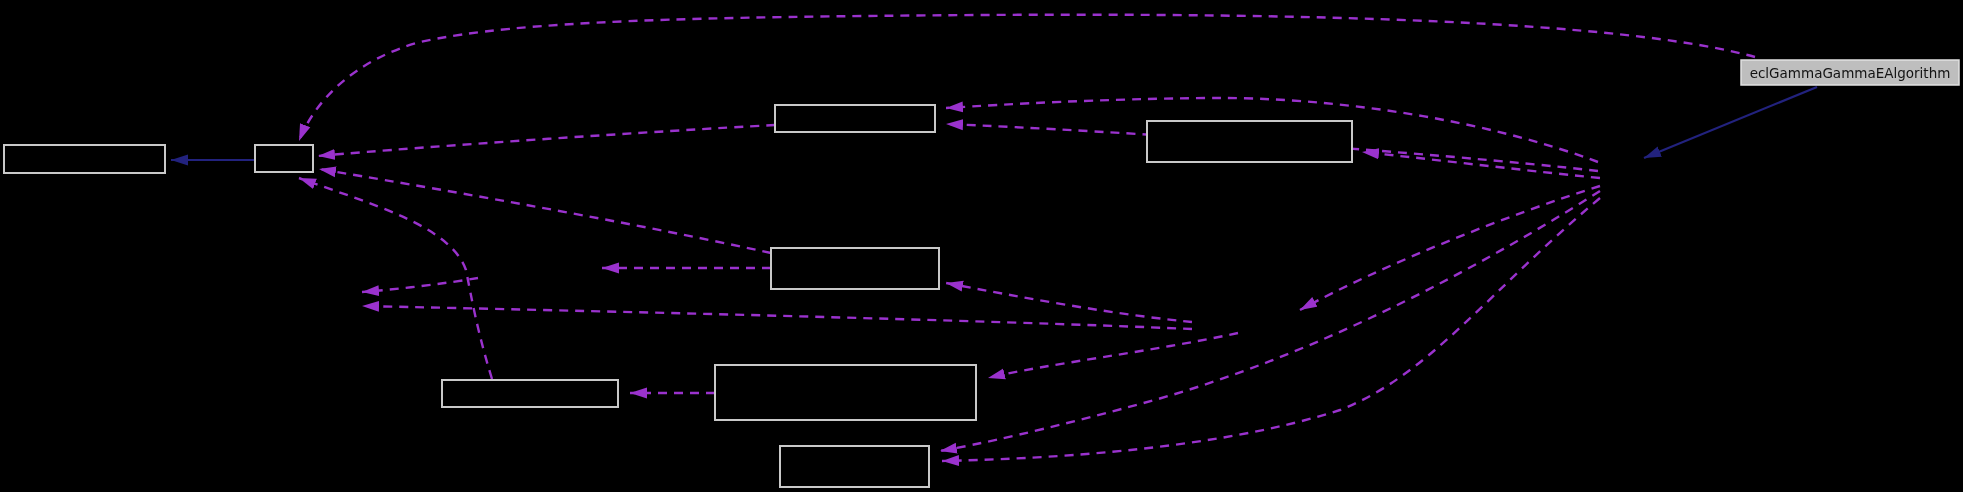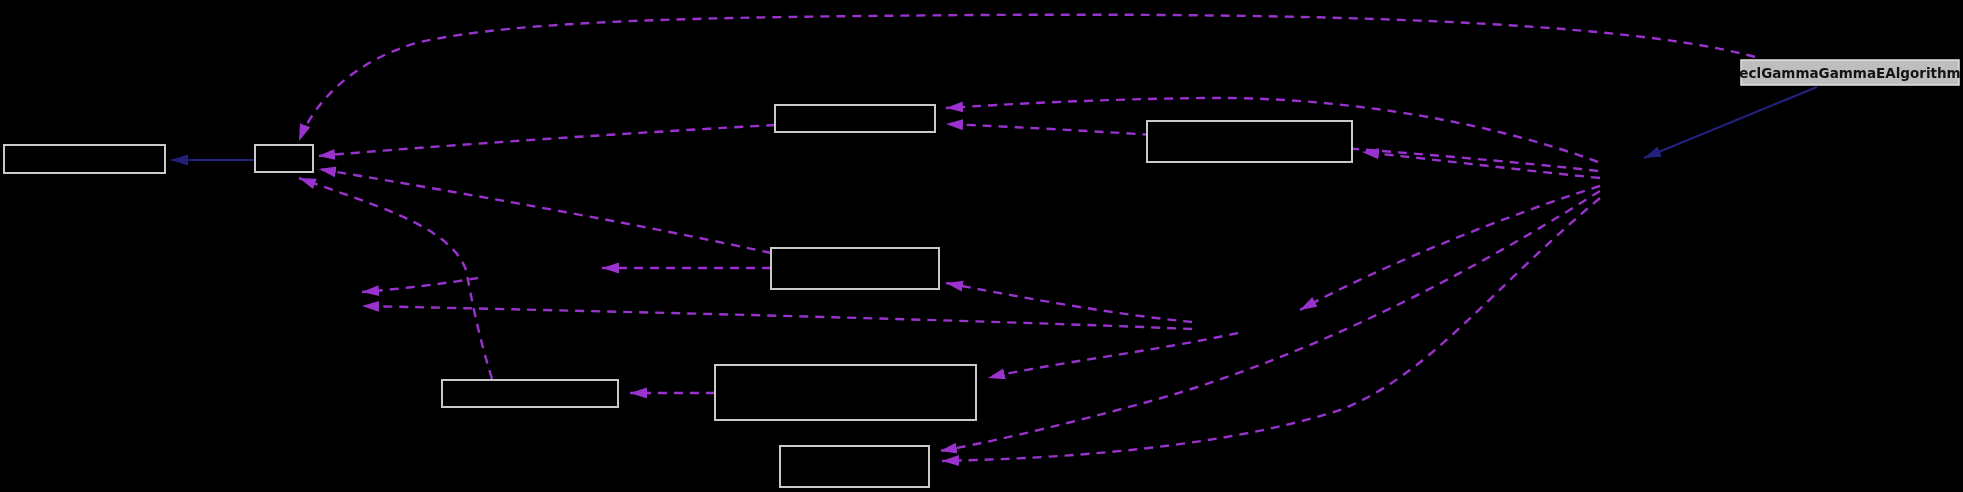--- a/index.html
+++ b/index.html
@@ -10,21 +10,20 @@
   body {
     width: 1963px;
     height: 492px;
     overflow: hidden;
     font-family: "DejaVu Sans", sans-serif;
   }
   #diagram-wrap {
     width: 1821px;
     height: 492px;
     position: relative;
-    font-weight: bold;
   }
   svg { display: block; }
   .node-label-text {
     font-family: "DejaVu Sans", "Liberation Sans", sans-serif;
     font-size: 13.5px;
   }
 </style>
 </head>
 <body>
 

